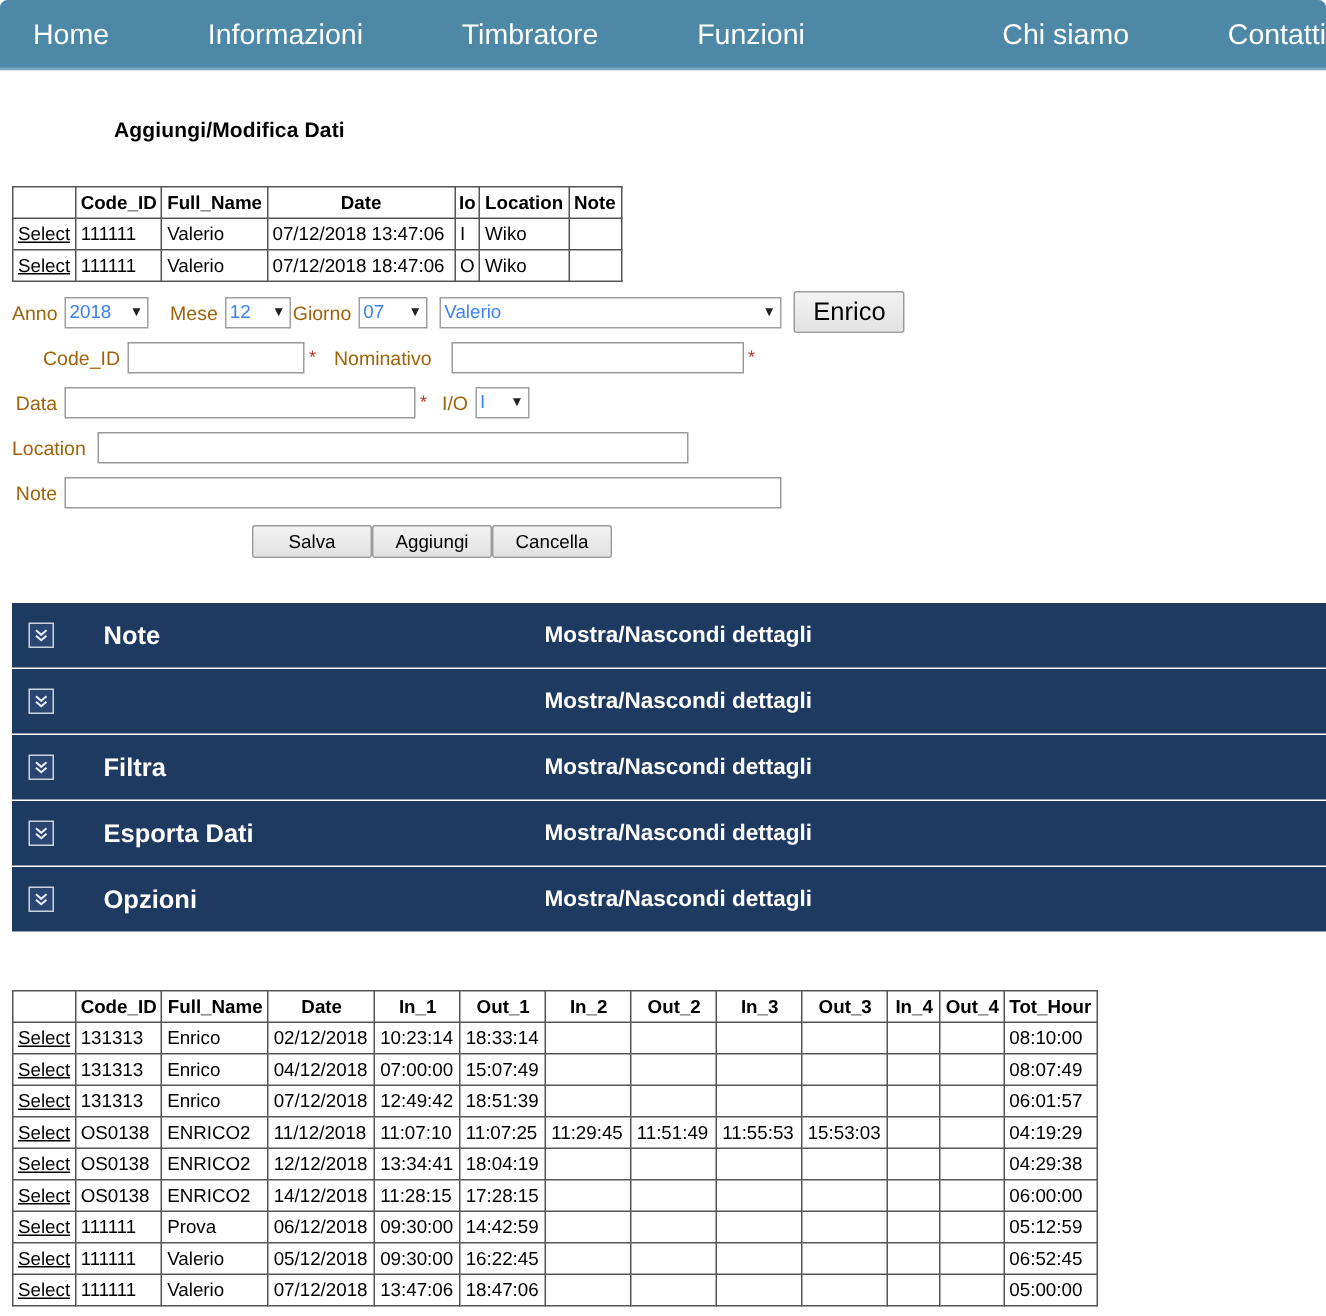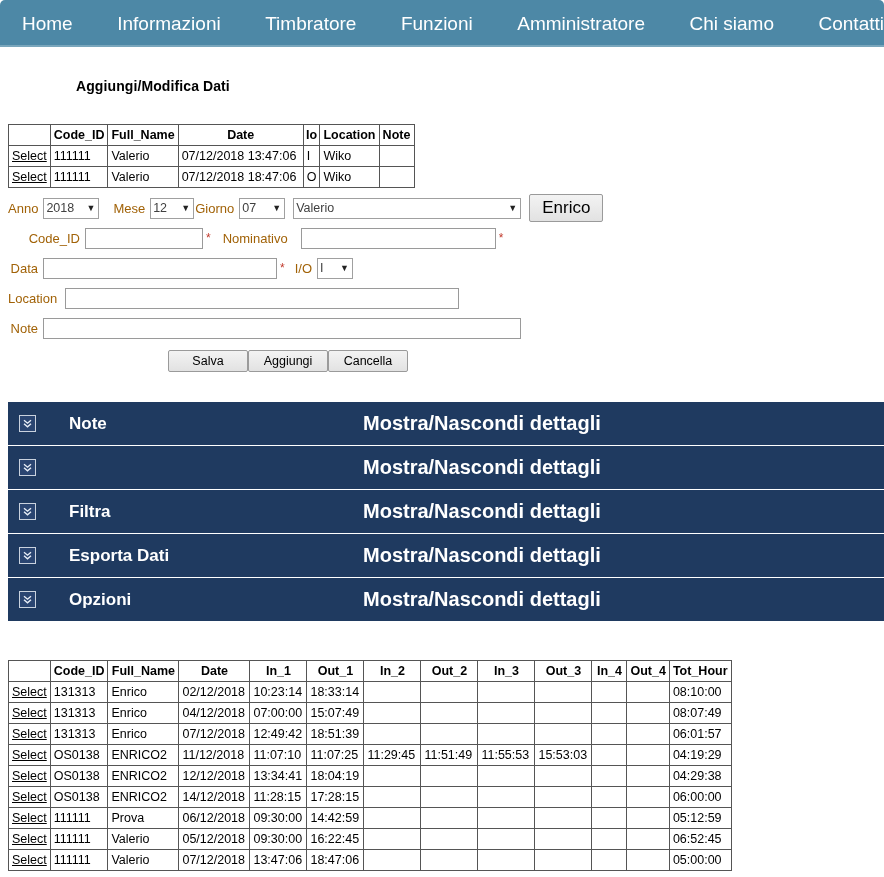--- a/index.html
+++ b/index.html
@@ -125,21 +125,21 @@
     margin-right: 5px;
     white-space: nowrap;
     text-align: right;
   }
   select.ui-select {
     font-family: "Liberation Sans", sans-serif;
     font-size: 12.5px;
     height: 21px;
     border: 1px solid #a0a0a0;
     background: #fff;
-    color: #404040;
+    color: #3b82f6;
     padding: 0 2px;
     box-sizing: border-box;
     -webkit-appearance: none;
     appearance: none;
     padding-right: 16px;
     position: relative;
   }
   .select-wrap {
     position: relative;
     display: inline-block;
@@ -228,21 +228,21 @@
     color: #ffffff;
     font-weight: bold;
     font-size: 17px;
     margin-left: 33px;
     white-space: nowrap;
     flex: 0 0 auto;
   }
   .acc-toggle {
     color: #ffffff;
     font-weight: bold;
-    font-size: 20px;
+    font-size: 15px;
     position: absolute;
     left: 355px;
     white-space: nowrap;
   }
   .acc-bar { position: relative; }
 
   
   #report-wrap {
     position: absolute;
     left: 8px;
@@ -262,21 +262,20 @@
 <div id="navbar">
   <div class="nav-pad-left"></div>
   <a class="nav-item">Home</a>
   <div class="nav-gap"></div>
   <a class="nav-item">Informazioni</a>
   <div class="nav-gap"></div>
   <a class="nav-item">Timbratore</a>
   <div class="nav-gap"></div>
   <a class="nav-item">Funzioni</a>
   <div class="nav-gap"></div>
-  <a class="nav-item">Amministratore</a>
   <div class="nav-gap"></div>
   <a class="nav-item">Chi siamo</a>
   <div class="nav-gap"></div>
   <a class="nav-item">Contatti</a>
 </div>
 <div id="nav-underline"></div>
 
 <div id="page-title">Aggiungi/Modifica Dati</div>
 
 <div id="edit-table-wrap">

